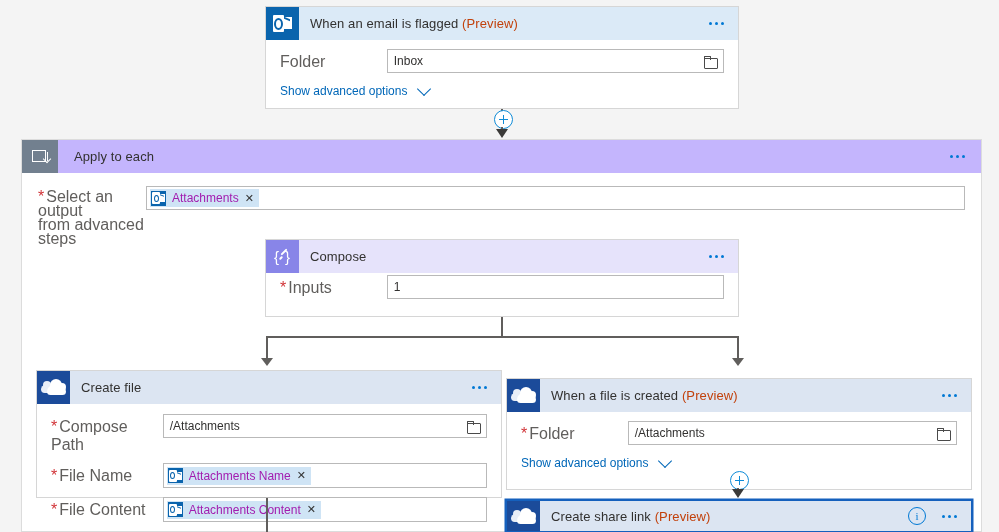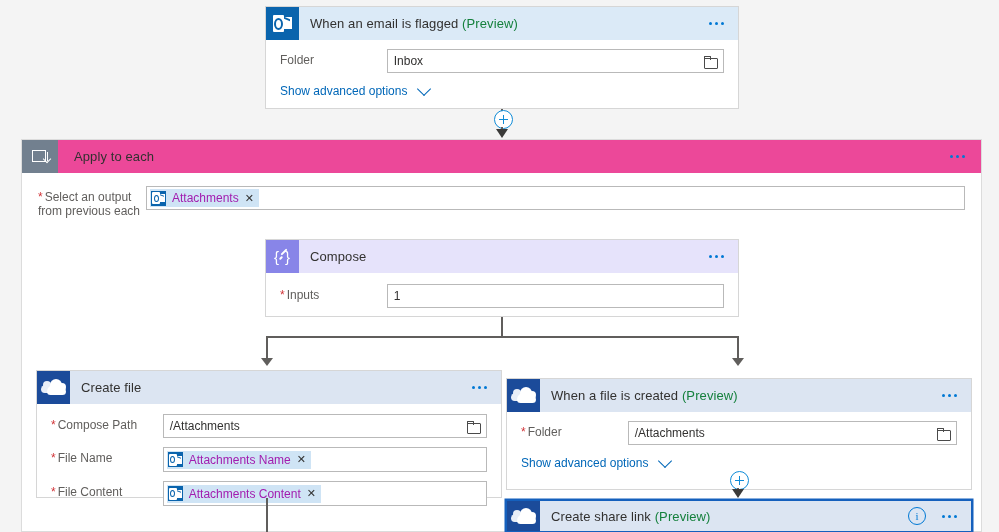--- a/index.html
+++ b/index.html
@@ -11,40 +11,40 @@
     overflow:hidden;position:relative;
   }
   .canvas{position:absolute;inset:0;}
 
   
   .card{position:absolute;background:#fff;border:1px solid #d6d6d6;box-sizing:border-box;}
   .card-head{display:flex;align-items:stretch;height:33px;}
   .card-head .iconbox{width:33px;min-width:33px;display:flex;align-items:center;justify-content:center;}
   .card-head .titlewrap{flex:1;display:flex;align-items:center;padding-left:11px;}
   .card-title{font-size:13px;color:#323130;letter-spacing:.1px;}
-  .card-title .preview{color:#15803d;}
+  .card-title .preview{color:#c2410c;}
   .ellipsis{display:flex;align-items:center;gap:3px;padding:0 14px;}
   .ellipsis i{width:3px;height:3px;border-radius:50%;background:#0078d4;display:block;}
   .info-ico{width:16px;height:16px;border-radius:50%;border:1.4px solid #0078d4;color:#0078d4;
     font-size:11px;font-style:normal;font-family:"Liberation Serif",serif;
     display:flex;align-items:center;justify-content:center;margin-right:2px;line-height:1;}
 
   
   .h-outlook{background:#dbeaf7;}
   .h-onedrive{background:#dce5f2;}
   .h-compose{background:#e6e3fb;}
   .ic-outlook{background:#0a64ad;}
   .ic-onedrive{background:#1b4b9a;}
   .ic-compose{background:#8885e8;}
 
   
   .card-body{padding:9px 14px 12px 14px;}
   .field{display:flex;align-items:flex-start;margin-bottom:9px;}
   .field:last-child{margin-bottom:0;}
-  .flabel{font-size:12px;color:#605e5c;padding-top:4px;}
+  .flabel{font-size:16px;color:#605e5c;padding-top:4px;}
   .req{color:#d13438;margin-right:2px;}
   .finput{box-sizing:border-box;height:24px;border:1px solid #b9b9b9;background:#fff;
     display:flex;align-items:center;padding:0 6px;font-size:12px;color:#323130;}
   .finput.tall{height:25px;}
   .folder-ico{margin-left:auto;width:13px;height:11px;position:relative;flex:0 0 auto;}
   .folder-ico::before{content:"";position:absolute;left:0;top:2px;width:12px;height:9px;
     border:1.2px solid #4a4a4a;border-radius:1px;}
   .folder-ico::after{content:"";position:absolute;left:0;top:0;width:5px;height:3px;
     border:1.2px solid #4a4a4a;border-bottom:none;border-radius:1px 1px 0 0;}
   .adv-link{color:#0067b8;font-size:12px;display:flex;align-items:center;gap:12px;cursor:pointer;}
@@ -89,21 +89,21 @@
 
   
   .gl-loop{position:relative;width:16px;height:15px;}
   .gl-loop .bx{position:absolute;left:0;top:1px;width:12px;height:10px;border:1.5px solid #fff;}
   .gl-loop .ar{position:absolute;right:0;top:3px;width:1.5px;height:9px;background:#fff;}
   .gl-loop .ar::after{content:"";position:absolute;left:-2.5px;bottom:-1px;width:5px;height:5px;
     border-left:1.5px solid #fff;border-bottom:1.5px solid #fff;transform:rotate(-45deg);}
 
   
   .loop{position:absolute;background:#fff;border:1px solid #dcdcdc;box-sizing:border-box;}
-  .loop-head{display:flex;align-items:stretch;height:33px;background:#ec4899;}
+  .loop-head{display:flex;align-items:stretch;height:33px;background:#c4b5fd;}
   .loop-head .iconbox{width:36px;min-width:36px;display:flex;align-items:center;justify-content:center;background:#72808f;}
   .loop-head .titlewrap{flex:1;display:flex;align-items:center;padding-left:16px;}
   .loop-body{padding:13px 16px 0 16px;}
   .loop-field{display:flex;align-items:flex-start;}
   .loop-field .flabel{width:108px;line-height:14px;}
   .loop-inputbox{flex:1;height:24px;border:1px solid #b9b9b9;background:#fff;display:flex;align-items:center;padding:0 3px;box-sizing:border-box;}
 
   
   .vline{position:absolute;background:#605e5c;width:1.5px;}
   .hline{position:absolute;background:#605e5c;height:1.5px;}
@@ -175,21 +175,21 @@
       <div class="ellipsis" style="padding:0 16px;">
           <i></i>
           <i></i>
           <i></i>
         </div>
     </div>
     <div class="loop-body">
       <div class="loop-field">
         <div class="flabel">
           <span class="req">*</span><span>Select an output</span><br>
-          <span>from previous each</span>
+          <span>from advanced steps</span>
         </div>
         <div class="loop-inputbox" style="max-width:838px;">
           <span class="chip">
             <span class="chipico" style="background:#0a64ad;">
               <span class="gl-outlook">
                   <span class="o"></span>
                   <span class="env"></span>
                 </span>
             </span>
             <span class="chiptxt">Attachments</span>
@@ -207,21 +207,21 @@
       </div>
       <div class="titlewrap">
         <span class="card-title">Compose</span>
       </div>
       <div class="ellipsis">
           <i></i>
           <i></i>
           <i></i>
         </div>
     </div>
-    <div class="card-body" style="padding-top:11px;">
+    <div class="card-body" style="padding-top:2px;">
       <div class="field">
         <div class="flabel" style="width:107px;">
           <span class="req">*</span><span>Inputs</span>
         </div>
         <div class="finput" style="width:338px;">
           <span>1</span>
         </div>
       </div>
     </div>
   </div>

